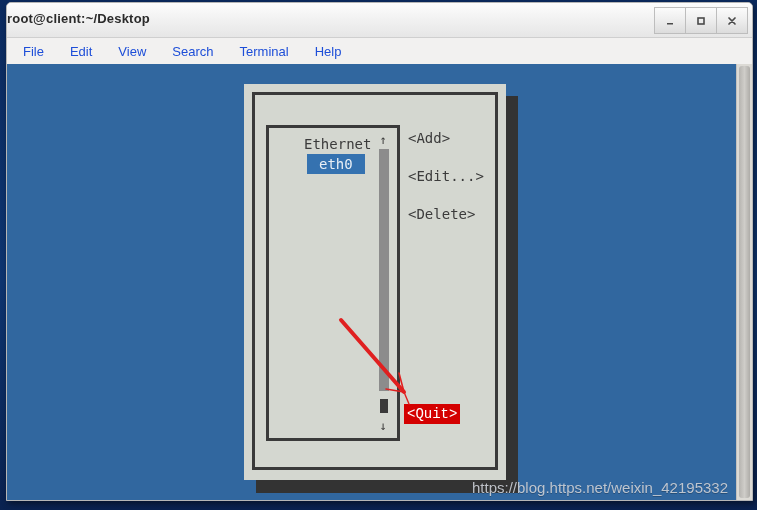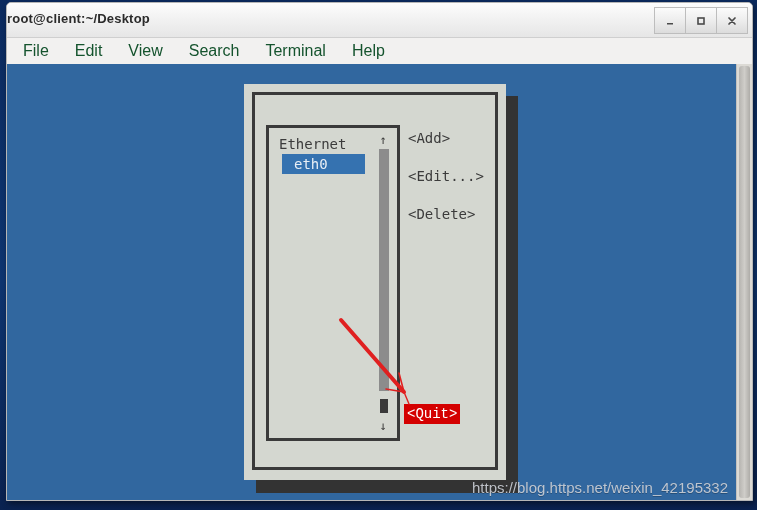--- a/index.html
+++ b/index.html
@@ -43,21 +43,21 @@
     display:flex;align-items:center;justify-content:center;
     font-size:12px;color:#4a4a4a;
   }
   .winbtn:first-child{border-left:1px solid #bdbdbd;}
   .winbtn svg{display:block;}
   #menubar{
     height:26px;background:#f2f1f0;border-bottom:1px solid #d4d2d0;
     display:flex;align-items:center;padding-left:14px;
   }
   .menu-item{
-    font-size:16px;color:#14532d;margin-right:22px;
+    font-size:13px;color:#1d4ed8;margin-right:22px;
     padding:2px 2px;
   }
   #term-body{
     position:absolute;left:0;right:0;top:61px;bottom:0;
     background:#31679f;
   }
   #term-scrollbar{
     position:absolute;right:0;top:0;bottom:0;width:15px;
     background:#dcdad5;border-left:1px solid #c3c1bd;
   }
@@ -79,20 +79,21 @@
     position:absolute;left:8px;top:8px;right:8px;bottom:10px;
     border:3px solid #3a3a3a;
   }
   #listbox{
     position:absolute;left:22px;top:41px;width:128px;height:310px;
     border:3px solid #3a3a3a;background:#d4d7d0;
   }
   #list-items{
     position:absolute;left:0;top:0;right:26px;
     padding-top:6px;
+    padding-left:25px;
   }
   .list-group{
     font-family:"DejaVu Sans Mono", monospace;
     font-size:14px;color:#3b3b3b;
     padding-left:10px;line-height:20px;
     white-space:pre;
   }
   .list-entry{
     font-family:"DejaVu Sans Mono", monospace;
     font-size:14px;line-height:20px;

